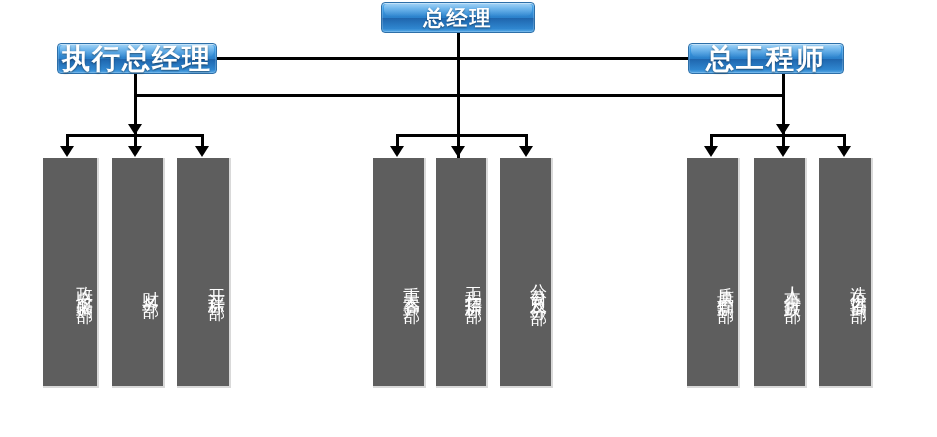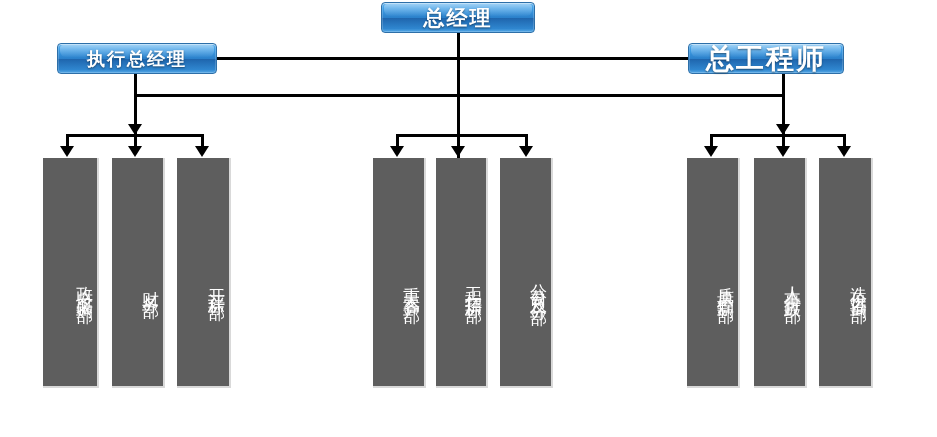--- a/index.html
+++ b/index.html
@@ -52,21 +52,21 @@
     border-radius: 3px 3px 6px 6px;
     background: linear-gradient(to bottom, rgba(255,255,255,0.40), rgba(255,255,255,0.02));
     pointer-events: none;
   }
   .exec-label {
     position: relative;
     z-index: 2;
   }
 
   #box-gm       { left: 381px; top: 2px;  width: 154px; height: 31px; font-size: 21px; }
-  #box-exec-gm  { left: 57px;  top: 43px; width: 160px; height: 31px; font-size: 18px; }
+  #box-exec-gm  { left: 57px;  top: 43px; width: 160px; height: 31px; font-size: 28px; }
   #box-chief-eng{ left: 688px; top: 43px; width: 156px; height: 31px; font-size: 28px; }
 
   
   .dept-box {
     position: absolute;
     top: 158px;
     height: 230px;
     box-sizing: border-box;
     background: #5e5e5e;
     border-right: 2px solid #d9d9d9;

